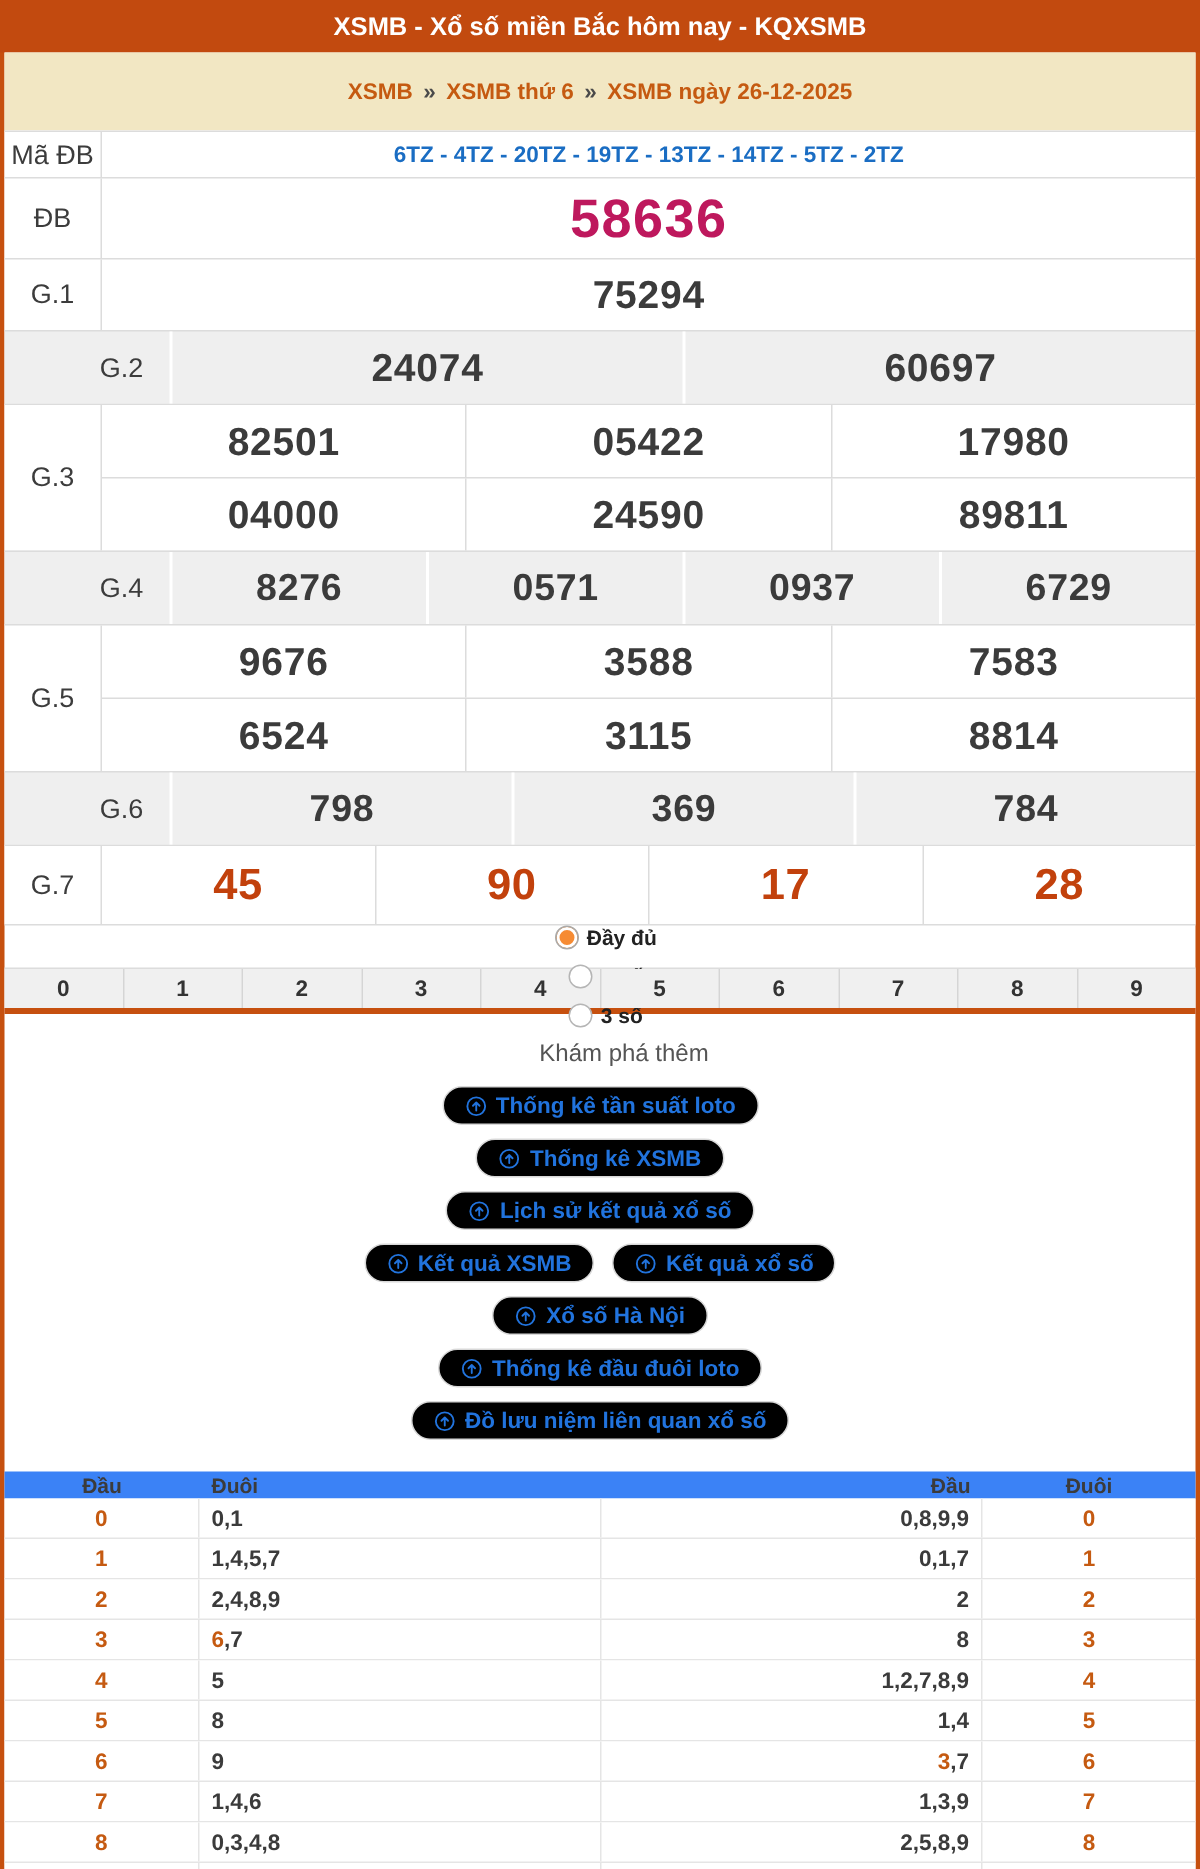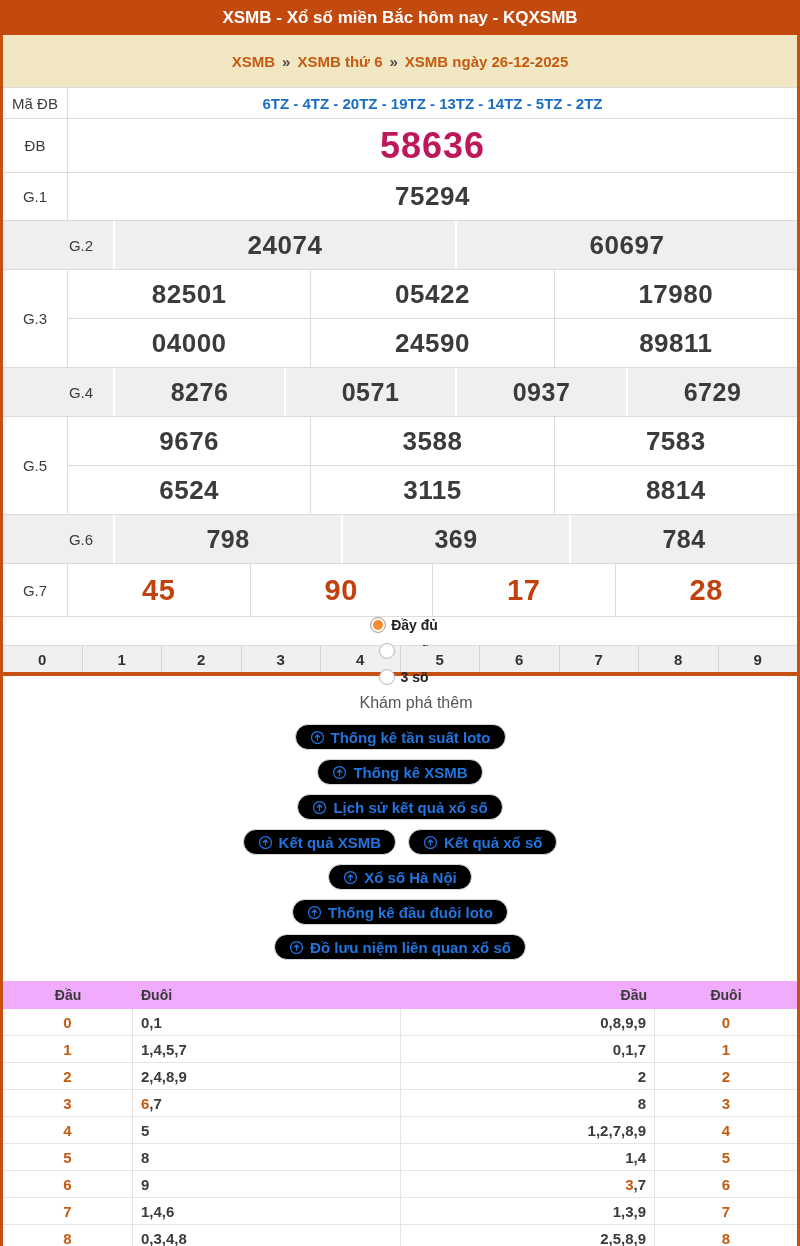--- a/index.html
+++ b/index.html
@@ -24,21 +24,21 @@
   }
   .breadcrumb .crumb { color:#c55a11; cursor:pointer; }
   .breadcrumb .sep { color:#4a4a4a; }
 
   
   .results { border-bottom:4px solid #c6500f; }
   .rrow { display:flex; border-top:1px solid #dcdcdc; background:#fff; }
   .rrow.gray { background:#efefef;padding-left:46px; }
   .lbl {
     width:64px; flex:none; display:flex; align-items:center; justify-content:center;
-    font-size:15px; color:#3c3c3c;
+    font-size:18px; color:#3c3c3c;
   }
   .vals { flex:1; display:flex; border-left:1px solid #dcdcdc; }
   .gray .vals { border-left:2px solid #fff; }
   .cell { flex:1; display:flex; align-items:center; justify-content:center; }
   .vals > .cell + .cell { border-left:1px solid #dcdcdc; }
   .gray .vals > .cell + .cell { border-left:2px solid #fff; }
   .subcol { flex:1; display:flex; flex-direction:column; }
   .subrow { flex:1; display:flex; }
   .subrow + .subrow { border-top:1px solid #dcdcdc; }
   .subrow > .cell + .cell { border-left:1px solid #dcdcdc; }
@@ -74,21 +74,21 @@
     display:inline-flex; align-items:center; gap:6px;
     border:1px solid #d8d8d8; border-radius:15px; background:#000000;
     padding:4px 14px; font-size:15px; font-weight:bold; color:#2173dd;
     font-family:"Liberation Sans", sans-serif; cursor:pointer; height:26px;
   }
   .pill svg { display:block; }
 
   
   .ht-table { width:100%; }
   .ht-row { display:flex; height:27px; border-bottom:1px solid #e5e5e5; background:#fff; }
-  .ht-head { background:#f0abfc; height:28px; border-bottom:0; font-weight:bold; color:#333; }
+  .ht-head { background:#3b82f6; height:18px; border-bottom:0; font-weight:bold; color:#333; }
   .ht-c1 { width:130px; flex:none; display:flex; align-items:center; justify-content:center; border-right:1px solid #e5e5e5; }
   .ht-c2 { width:268px; flex:none; display:flex; align-items:center; padding-left:8px; border-right:1px solid #e5e5e5; }
   .ht-c3 { flex:1; display:flex; align-items:center; justify-content:flex-end; padding-right:8px; border-right:1px solid #e5e5e5; }
   .ht-c4 { width:142px; flex:none; display:flex; align-items:center; justify-content:center; }
   .ht-head .ht-c1,.ht-head .ht-c2,.ht-head .ht-c3,.ht-head .ht-c4 { border-right:0; font-size:14px; }
   .ht-row { font-size:15px; font-weight:bold; color:#3b3b3b; }
   .ht-digit { color:#c55a11; }
   .ht-row .hl { color:#c55a11; }
 </style>
 </head>

